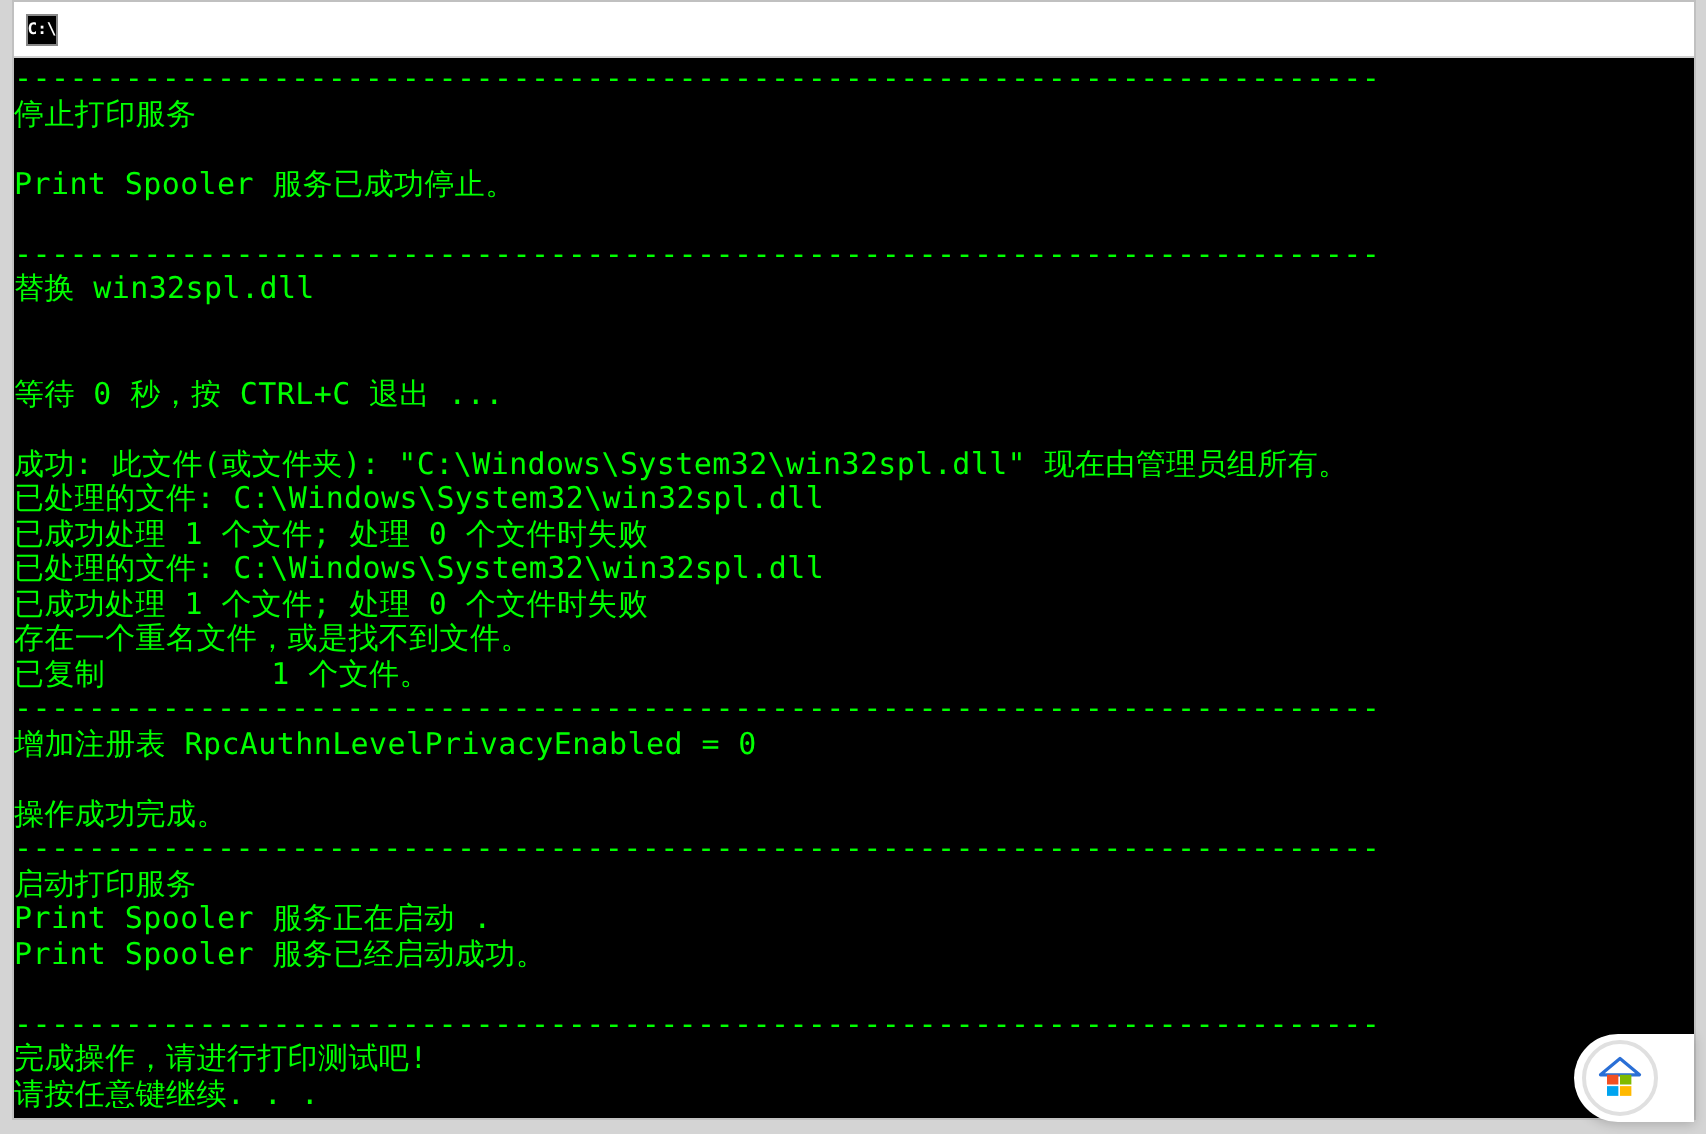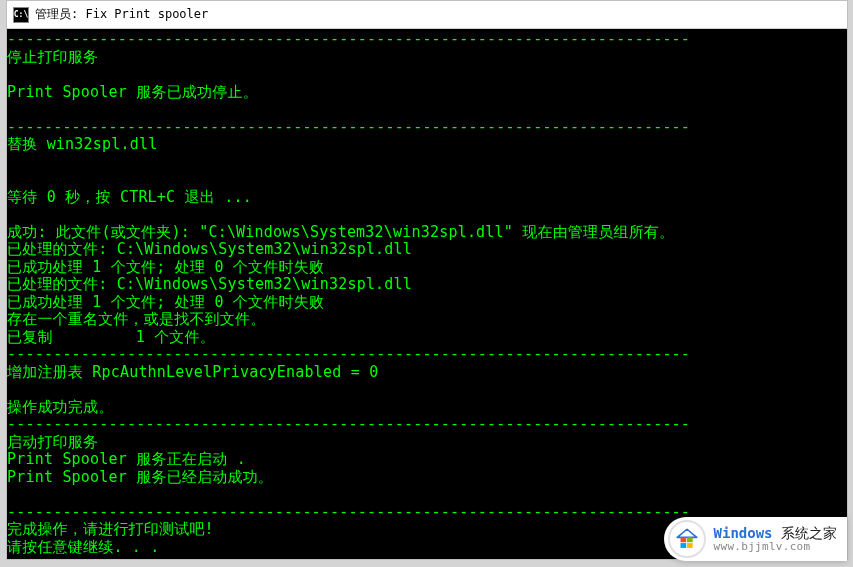--- a/index.html
+++ b/index.html
@@ -108,34 +108,27 @@
       color: #888;
       letter-spacing: 0.3px;
     }
   </style>
 </head>
 <body>
 
 <div class="window">
   <div class="titlebar">
     <div class="titlebar-icon">C:\</div>
-    <span>管理员:  Fix Print spooler</span>
   </div>
   <div class="terminal" id="terminal"><div>--------------------------------------------------------------------------</div><div>停止打印服务</div><div> </div><div>Print Spooler 服务已成功停止。</div><div> </div><div>--------------------------------------------------------------------------</div><div>替换 win32spl.dll</div><div> </div><div> </div><div>等待 0 秒，按 CTRL+C 退出 ...</div><div> </div><div>成功: 此文件(或文件夹): "C:\Windows\System32\win32spl.dll" 现在由管理员组所有。</div><div>已处理的文件: C:\Windows\System32\win32spl.dll</div><div>已成功处理 1 个文件; 处理 0 个文件时失败</div><div>已处理的文件: C:\Windows\System32\win32spl.dll</div><div>已成功处理 1 个文件; 处理 0 个文件时失败</div><div>存在一个重名文件，或是找不到文件。</div><div>已复制         1 个文件。</div><div>--------------------------------------------------------------------------</div><div>增加注册表 RpcAuthnLevelPrivacyEnabled = 0</div><div> </div><div>操作成功完成。</div><div>--------------------------------------------------------------------------</div><div>启动打印服务</div><div>Print Spooler 服务正在启动 .</div><div>Print Spooler 服务已经启动成功。</div><div> </div><div>--------------------------------------------------------------------------</div><div>完成操作，请进行打印测试吧!</div><div>请按任意键继续. . .</div></div>
 </div>
 
 <div class="watermark">
   <div class="watermark-logo">
     <svg viewBox="0 0 32 32">
       <polygon points="4,14 16,4 28,14" fill="none" stroke="#2a6fd6" stroke-width="2" stroke-linejoin="round"></polygon>
       <rect x="8" y="14" width="7" height="6" fill="#f25022"></rect>
       <rect x="16" y="14" width="7" height="6" fill="#7fba00"></rect>
       <rect x="8" y="21" width="7" height="6" fill="#00a4ef"></rect>
       <rect x="16" y="21" width="7" height="6" fill="#ffb900"></rect>
     </svg>
   </div>
-  <div class="watermark-text">
-    <div class="wm-line1">
-      <b>Windows</b><span> 系统之家</span>
-    </div>
-    <div class="wm-line2">www.bjjmlv.com</div>
-  </div>
 </div>
 
 </body></html>

